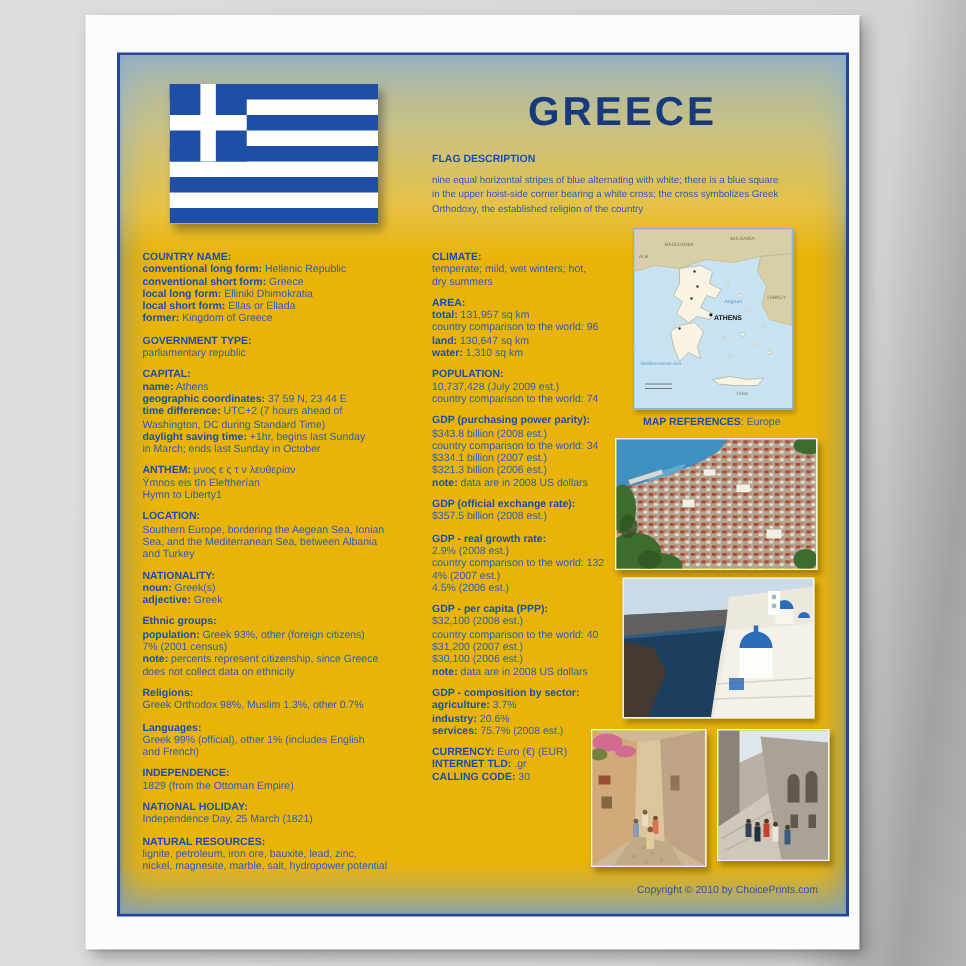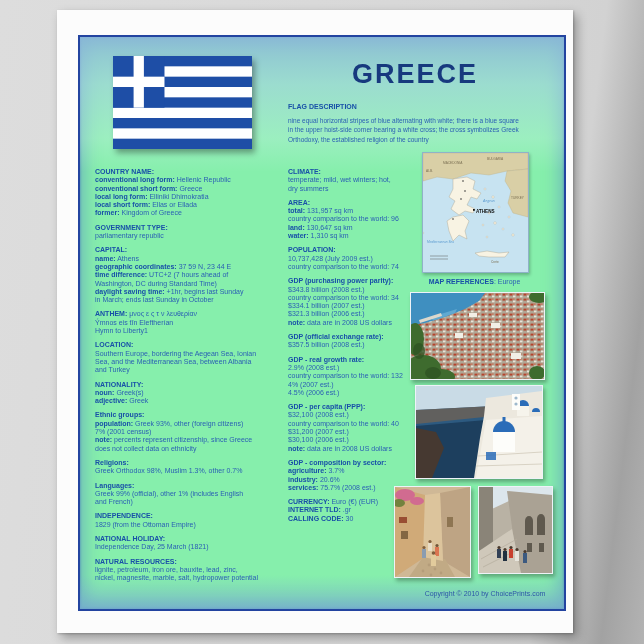--- a/index.html
+++ b/index.html
@@ -10,21 +10,21 @@
   }
   .poster{
     position:absolute;left:57px;top:10px;width:516px;height:623px;
     background:#fcfcfc;box-shadow:4px 5px 10px rgba(0,0,0,0.30),1px 1px 2px rgba(0,0,0,0.2);
   }
   .frame{
     position:absolute;left:21px;top:25px;width:484px;height:572px;
     border:2px solid #2344a0;background:#eef6fc;
   }
   .content{
-    position:absolute;inset:0;overflow:hidden;background:#86efac;
+    position:absolute;inset:0;overflow:hidden;background:#eab308;
     box-shadow:inset 0 0 16px 5px rgba(88,138,200,0.50),inset 0 0 2px 1px rgba(60,110,180,0.40);
     padding-left:48px;
   }
   .sky{position:absolute;top:0;left:0;right:0;height:135px;
     background:linear-gradient(180deg,rgba(142,181,221,0.80) 0%,rgba(173,205,236,0.55) 35%,rgba(220,238,250,0.25) 75%,rgba(255,255,255,0) 100%);}
   .bot{position:absolute;bottom:0;left:0;right:0;height:34px;
     background:linear-gradient(0deg,rgba(120,165,215,0.60),rgba(255,255,255,0));}
   .flag{position:absolute;left:33px;top:19px;width:139px;height:93px;
     box-shadow:3px 4px 6px rgba(0,0,0,0.35);display:block;}
   .title{position:absolute;left:205px;top:22px;width:260px;text-align:center;

